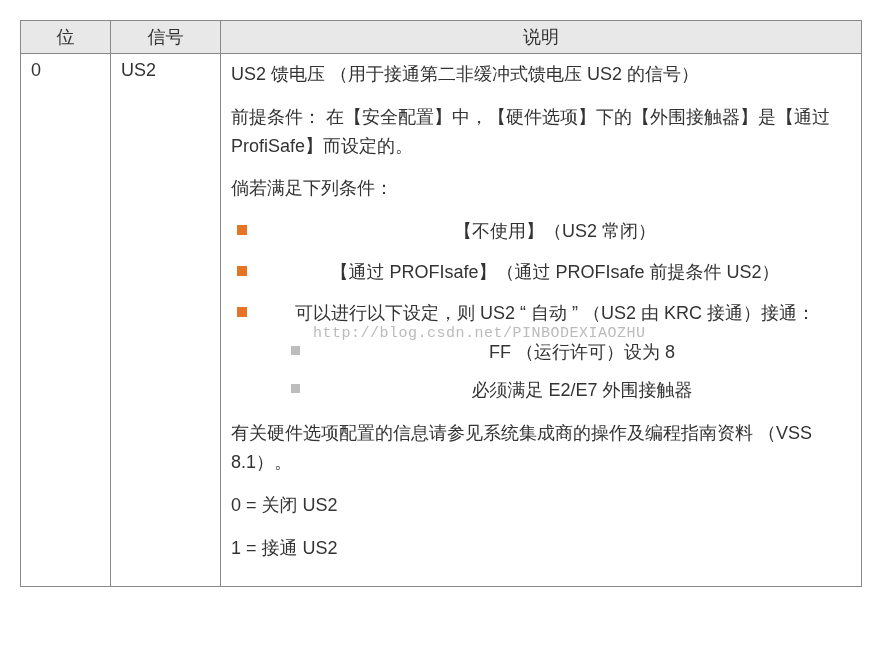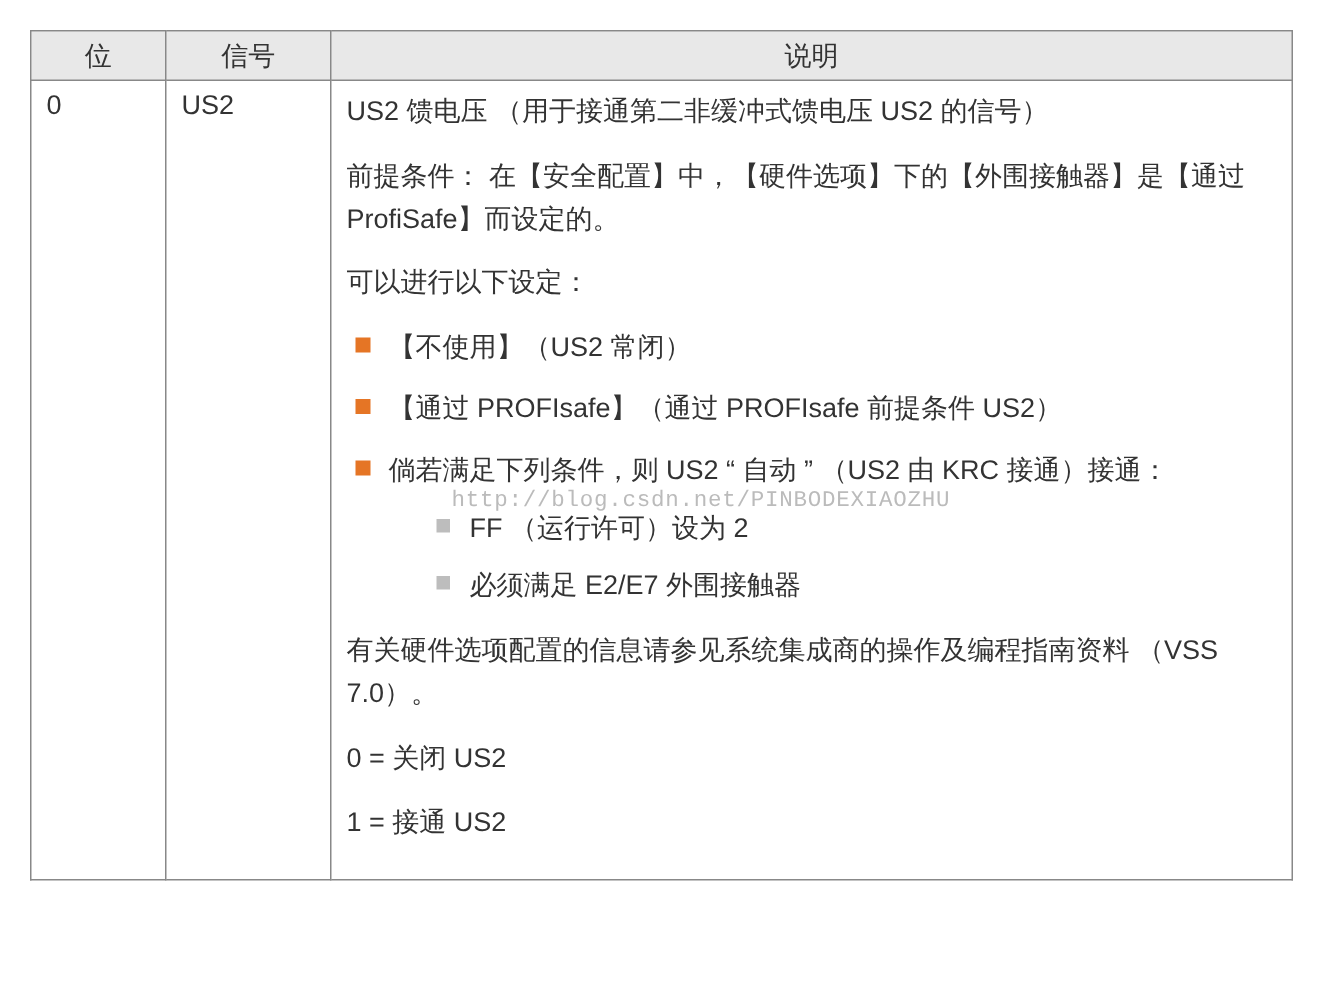--- a/index.html
+++ b/index.html
@@ -32,20 +32,21 @@
   col.c3 { width: auto; }
   .desc-cell > p {
     margin: 0 0 14px 0;
     line-height: 1.6;
   }
   .desc-cell > p:last-child { margin-bottom: 18px; }
   ul.bullets {
     list-style: none;
     padding: 0;
     margin: 0 0 14px 0;
+    text-align: center;
   }
   ul.bullets > li {
     position: relative;
     padding-left: 28px;
     margin-bottom: 12px;
     line-height: 1.6;
   }
   ul.bullets > li::before {
     content: "";
     position: absolute;
@@ -102,34 +103,34 @@
       <th>说明</th>
     </tr>
   </thead>
   <tbody>
     <tr>
       <td>0</td>
       <td>US2</td>
       <td class="desc-cell">
         <p>US2 馈电压 （用于接通第二非缓冲式馈电压 US2 的信号）</p>
         <p>前提条件： 在【安全配置】中，【硬件选项】下的【外围接触器】是【通过 ProfiSafe】而设定的。</p>
-        <p>可以进行以下设定：</p>
+        <p>倘若满足下列条件：</p>
         <ul class="bullets">
           <li>【不使用】（US2 常闭）</li>
           <li>【通过 PROFIsafe】（通过 PROFIsafe 前提条件 US2）</li>
           <li>
-            <span>倘若满足下列条件，则 US2 “ 自动 ” （US2 由 KRC 接通）接通：</span>
+            <span>可以进行以下设定，则 US2 “ 自动 ” （US2 由 KRC 接通）接通：</span>
             <ul class="sub">
-              <li>FF （运行许可）设为 2</li>
+              <li>FF （运行许可）设为 8</li>
               <li>必须满足 E2/E7 外围接触器</li>
             </ul>
           </li>
         </ul>
-        <p>有关硬件选项配置的信息请参见系统集成商的操作及编程指南资料 （VSS 7.0）。</p>
+        <p>有关硬件选项配置的信息请参见系统集成商的操作及编程指南资料 （VSS 8.1）。</p>
         <p>0 = 关闭 US2</p>
         <p>1 = 接通 US2</p>
       </td>
     </tr>
   </tbody>
 </table>
 
-<div class="watermark" style="left:281px; top:305px;">http://blog.csdn.net/PINBODEXIAOZHU</div>
+<div class="watermark" style="left:293px; top:305px;">http://blog.csdn.net/PINBODEXIAOZHU</div>
 </div>
 
 </body></html>

